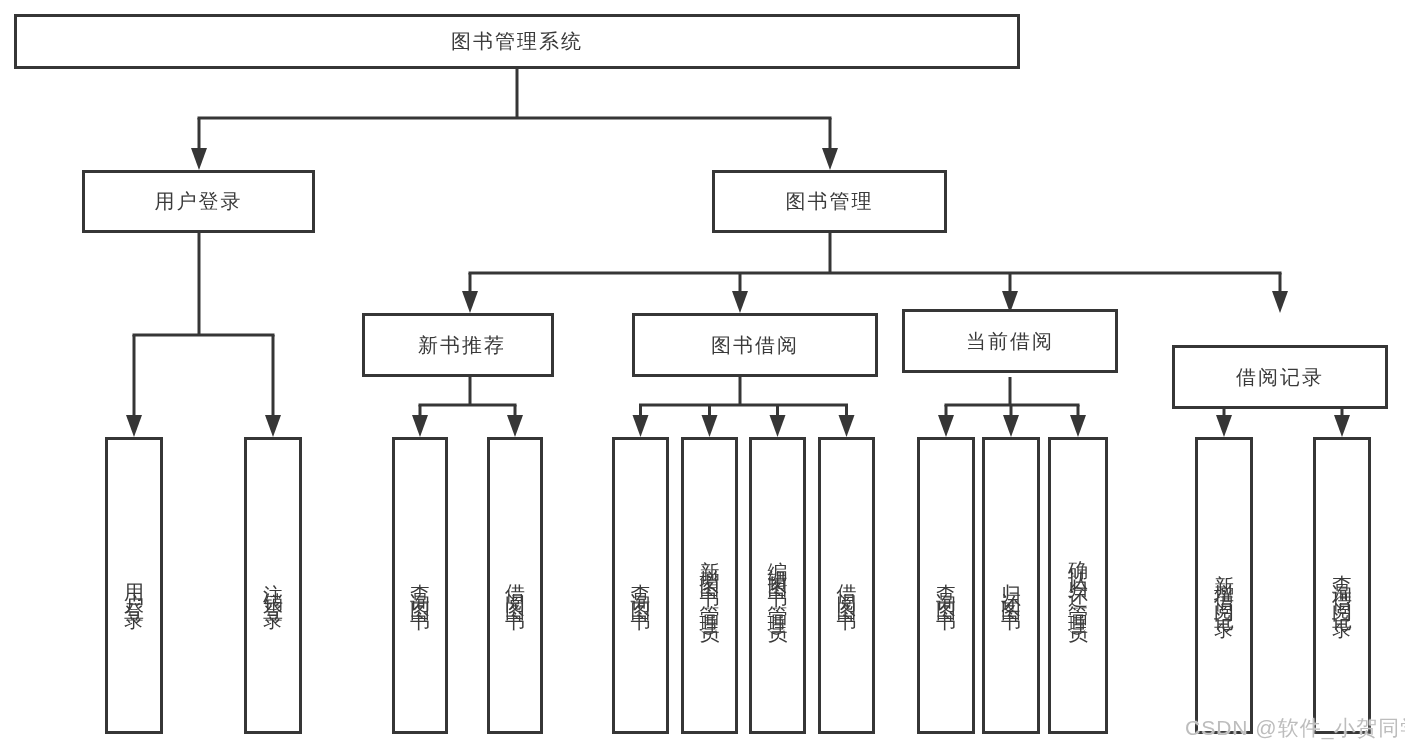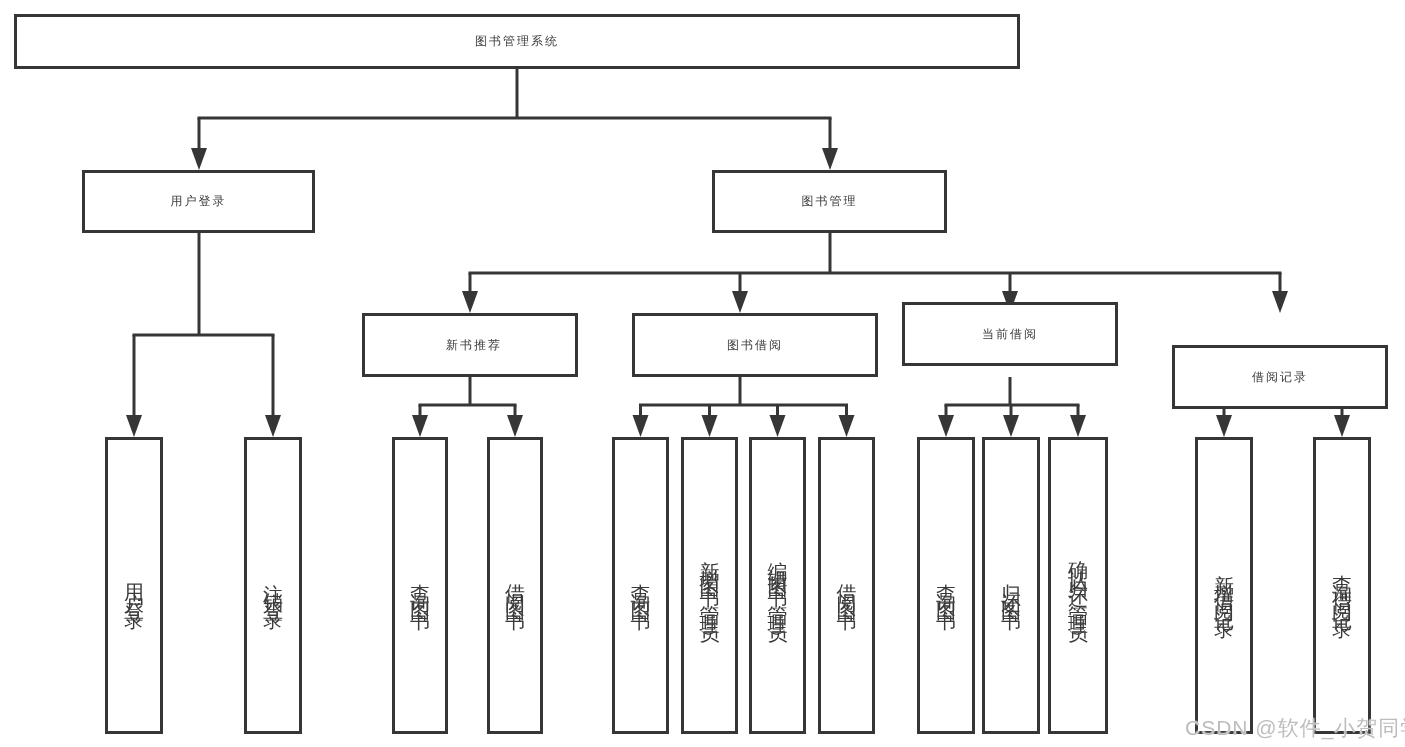--- a/index.html
+++ b/index.html
@@ -19,39 +19,39 @@
   }
   .node {
     position: absolute;
     box-sizing: border-box;
     border: 3px solid #363636;
     background: #ffffff;
     color: #3a3a3a;
     display: flex;
     align-items: center;
     justify-content: center;
-    font-size: 12px;
+    font-size: 20px;
     letter-spacing: 2px;
     white-space: nowrap;
   }
   .leaf {
     writing-mode: vertical-rl;
     text-orientation: mixed;
     letter-spacing: 9px;
     line-height: 1.05;
     white-space: normal;
     font-size: 20px;
   }
   
   .n-root   { left: 14px;  top: 14px;  width: 1006px; height: 55px; }
   .n-l2a    { left: 82px;  top: 170px; width: 233px;  height: 63px; }
   .n-l2b    { left: 712px; top: 170px; width: 235px;  height: 63px; }
-  .n-l3a    { left: 362px; top: 313px; width: 216px;  height: 64px; padding-left: 8px; }
+  .n-l3a    { left: 362px; top: 313px; width: 192px;  height: 64px; padding-left: 8px; }
   .n-l3b    { left: 632px; top: 313px; width: 246px;  height: 64px; }
-  .n-l3c    { left: 902px; top: 302px; width: 216px;  height: 64px; }
+  .n-l3c    { left: 902px; top: 309px; width: 216px;  height: 64px; }
   .n-l3d    { left: 1172px;top: 313px; width: 216px;  height: 64px; margin-top: 32px; }
   .leaf     { top: 437px; height: 297px; }
   .n-u1 { left: 105px;  width: 58px; }
   .n-u2 { left: 244px;  width: 58px; }
   .n-n1 { left: 392px;  width: 56px; }
   .n-n2 { left: 487px;  width: 56px; }
   .n-b1 { left: 612px;  width: 57px; }
   .n-b2 { left: 681px;  width: 57px; }
   .n-b3 { left: 749px;  width: 57px; }
   .n-b4 { left: 818px;  width: 57px; }

